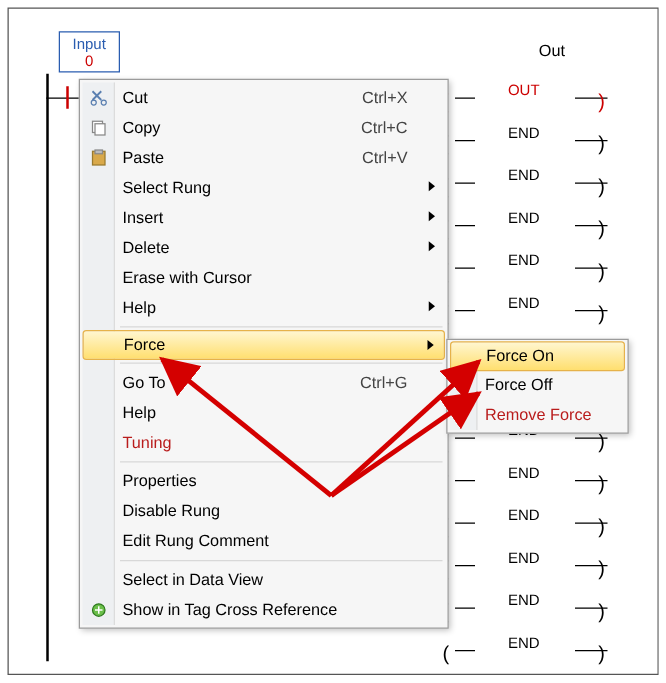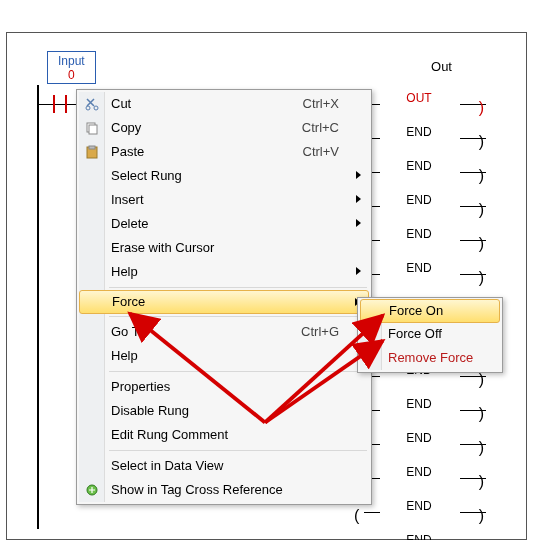--- a/index.html
+++ b/index.html
@@ -11,21 +11,20 @@
     width: 533px;
     height: 546px;
     position: relative;
     overflow: hidden;
   }
   .frame {
     position: absolute;
     inset: 6px;
     border: 1px solid #555;
     background: #fff;
-    margin-top: 26px;
   }
   .torn {
     position: absolute;
     background: #fff;
     z-index: 50;
   }
   .torn.right { top:0; right:-4px; width:10px; height:100%; }
   .torn.bottom { left:0; bottom:-4px; width:100%; height:10px; }
 
   
@@ -66,21 +65,21 @@
   }
   .contact {
     position:absolute; left:30px; top:52px; width:22px; height:18px;
   }
   .contact .bar { position:absolute; top:0; bottom:0; width:2px; background:#c00; }
   .contact .b1 { left:4px; } .contact .b2 { right:4px; }
   .contact .hline { position:absolute; left:-12px; right:-10px; top:9px; border-top:1px solid #000; }
 
   
   .menu {
-    position:absolute; left:69px; top:56px; width:296px;
+    position:absolute; left:56px; top:56px; width:296px;
     background:#f6f6f6; border:1px solid #9b9b9b;
     box-shadow:2px 2px 5px rgba(0,0,0,.25);
     padding:2px 2px;
     z-index:20;
   }
   .menu .iconcol {
     position:absolute; left:2px; top:2px; bottom:2px; width:26px;
     background:#eef0f2; border-right:1px solid #dcdcdc;
   }
   .mi {
@@ -268,20 +267,23 @@
       <span class="arrow"></span>
     </div>
     <div class="sep"></div>
     <div class="mi">
       <span class="txt">Go To</span>
       <span class="sc">Ctrl+G</span>
     </div>
     <div class="mi">
       <span class="txt">Help</span>
     </div>
+    <div class="mi disabled">
+      <span class="txt">Tuning</span>
+    </div>
     <div class="sep"></div>
     <div class="mi">
       <span class="txt">Properties</span>
     </div>
     <div class="mi">
       <span class="txt">Disable Rung</span>
     </div>
     <div class="mi">
       <span class="txt">Edit Rung Comment</span>
     </div>

